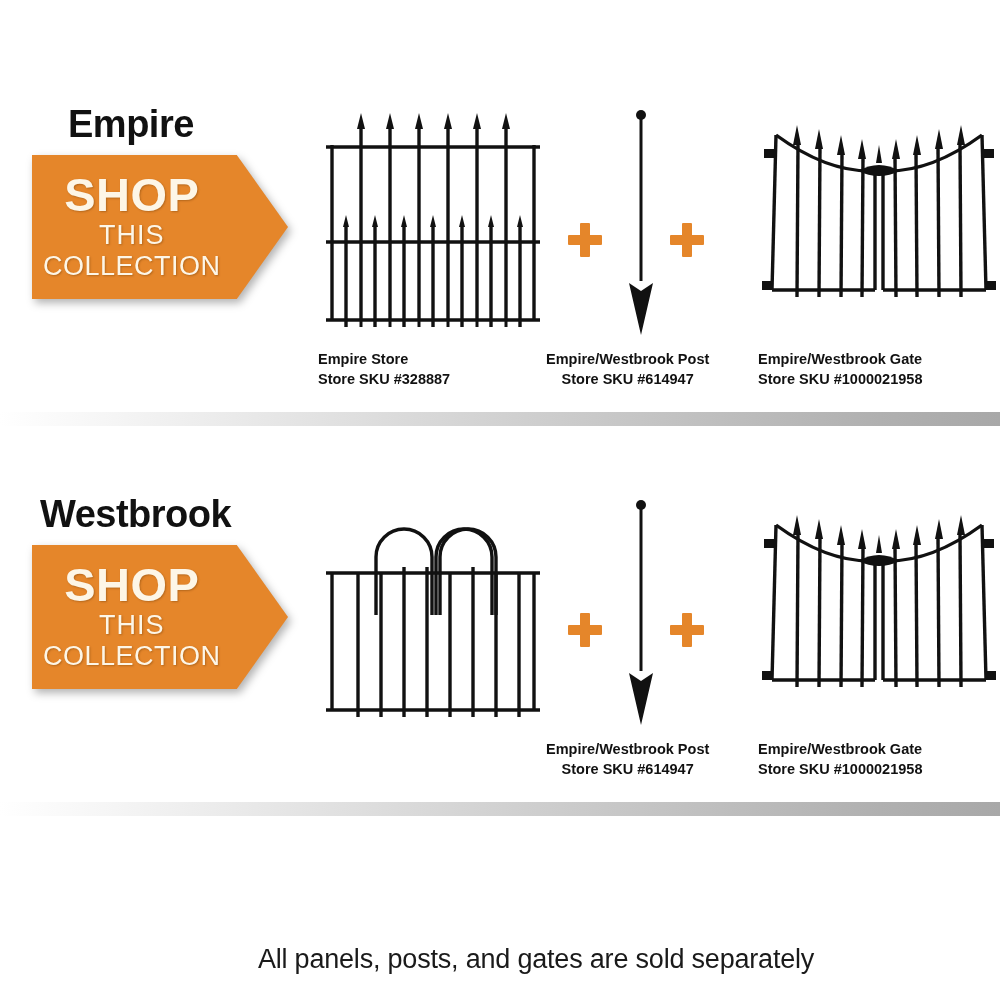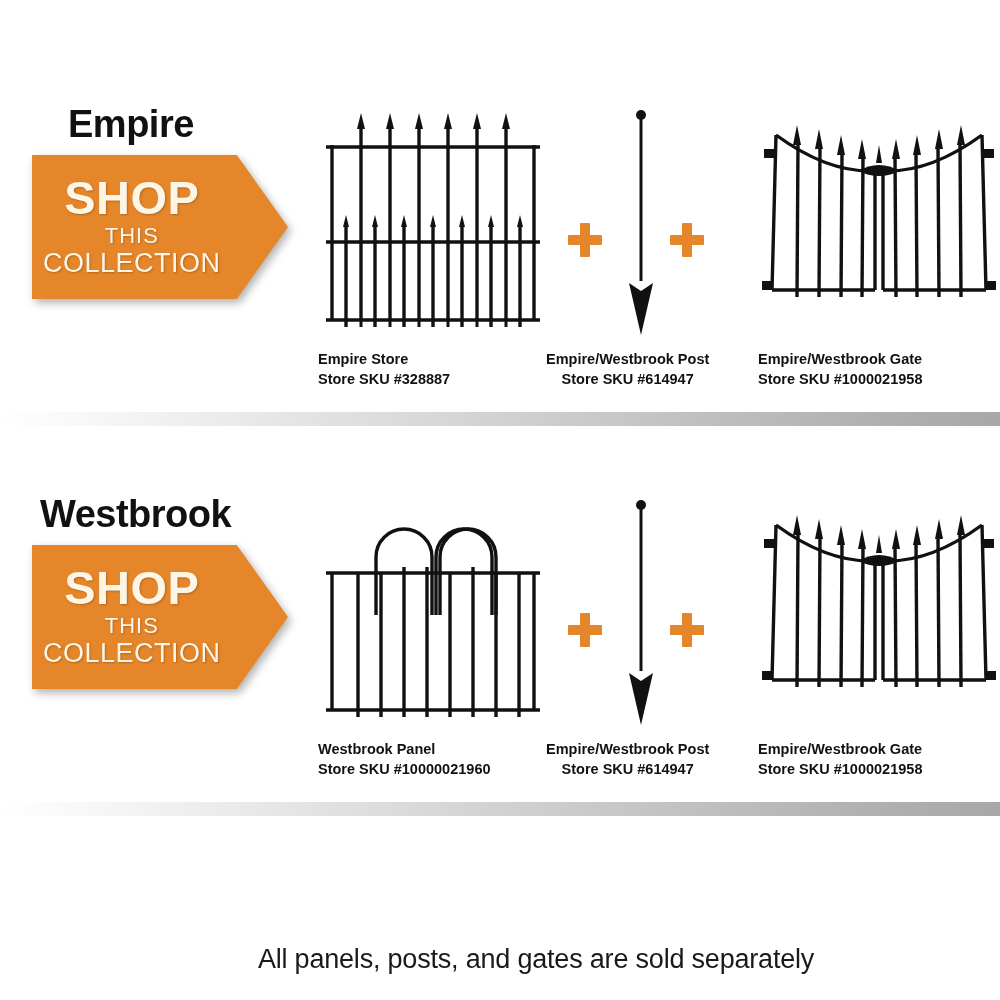--- a/index.html
+++ b/index.html
@@ -75,21 +75,21 @@
     color: #fdf6e7;
     text-shadow: 1px 1px 2px rgba(90,45,0,0.35);
   }
   .shop-word {
     font-size: 47px;
     font-weight: bold;
     line-height: 0.98;
     letter-spacing: 0.5px;
   }
   .this-word {
-    font-size: 22px;
+    font-size: 27px;
     font-weight: normal;
     line-height: 1.15;
     letter-spacing: 1px;
     margin-top: 2px;
   }
   .collection-word {
     font-size: 27px;
     font-weight: normal;
     line-height: 1.15;
     letter-spacing: 0.5px;
@@ -369,24 +369,20 @@
               <line x1="86" y1="72" x2="86" y2="222"></line>
               <line x1="132" y1="78" x2="132" y2="222"></line>
               <line x1="155" y1="72" x2="155" y2="222"></line>
               <line x1="109" y1="72" x2="109" y2="222"></line>
               <line x1="63" y1="78" x2="63" y2="222"></line>
               <line x1="178" y1="78" x2="178" y2="222"></line>
               <line x1="201" y1="78" x2="201" y2="222"></line>
             </g>
           </svg>
         </div>
-        <div class="caption">
-          <div>Westbrook Panel</div>
-          <div>Store SKU #10000021960</div>
-        </div>
       </div>
 
       <div class="plus" id="plus-westbrook-1"></div>
 
       <div class="product prod-post">
         <div class="art">
           <svg width="190" height="230" viewBox="0 0 190 230" fill="none" stroke="#111111" stroke-width="3" stroke-linecap="butt">
             <circle cx="95" cy="10" r="5" fill="#111111" stroke="none"></circle>
             <line x1="95" y1="13" x2="95" y2="176"></line>
             <polygon points="95,230 83,178 95,186 107,178" fill="#111111" stroke="none"></polygon>

